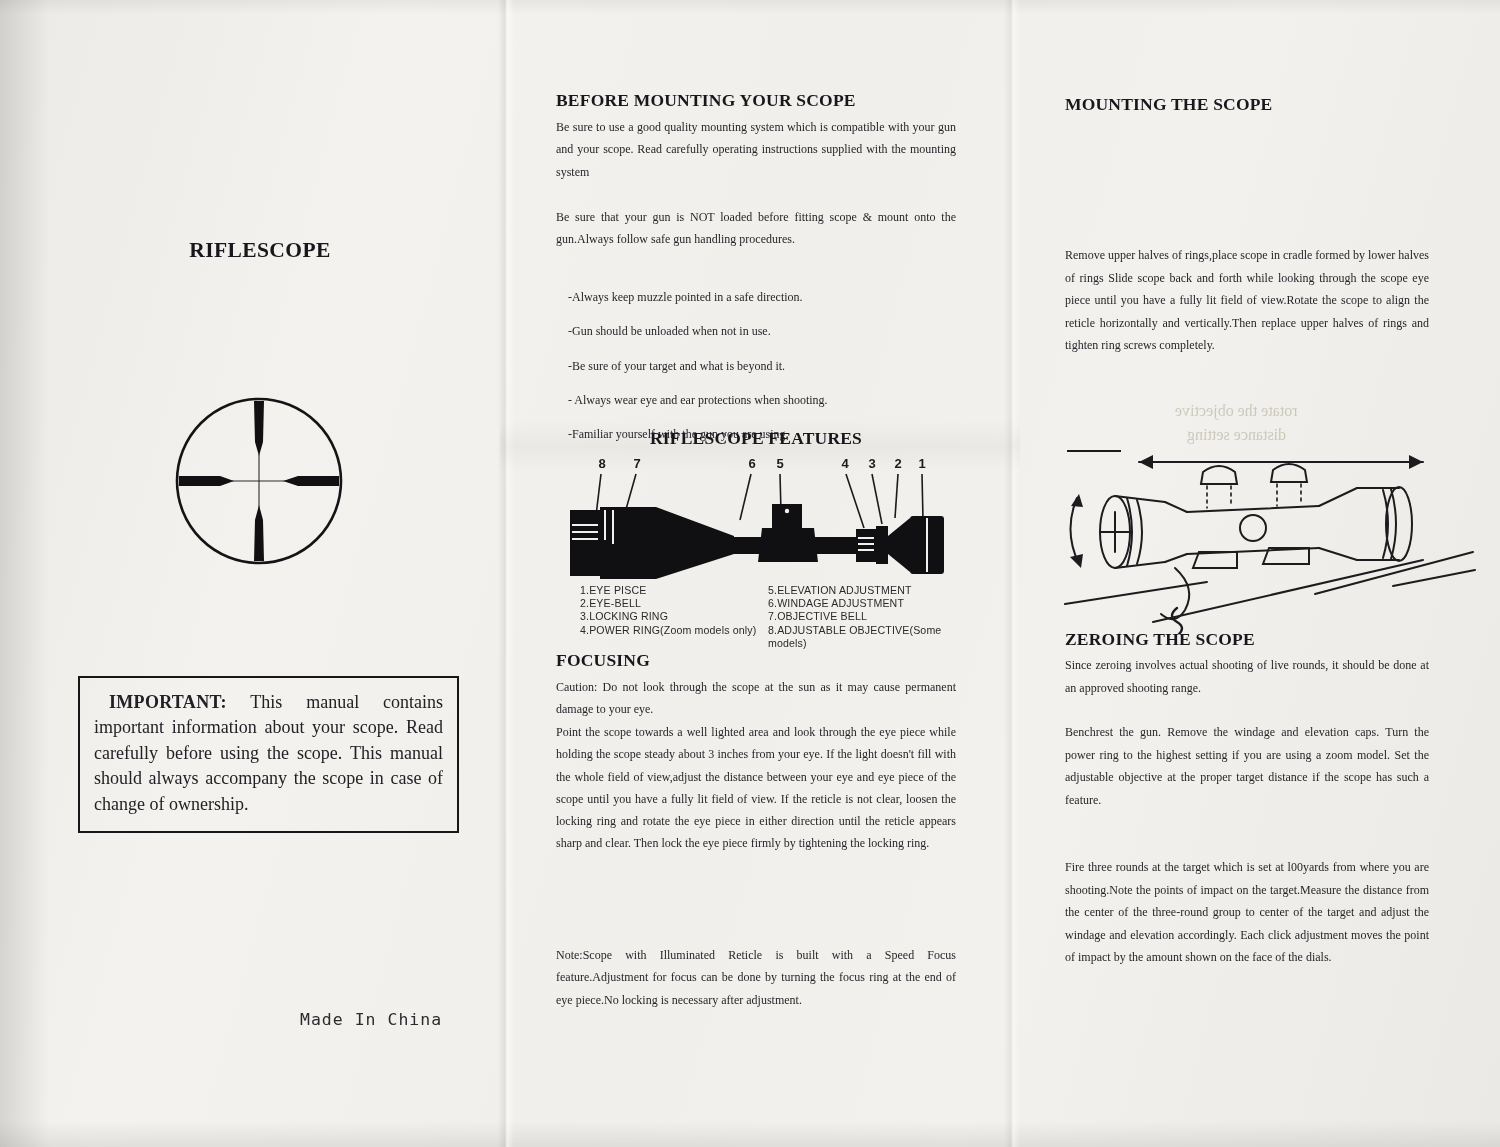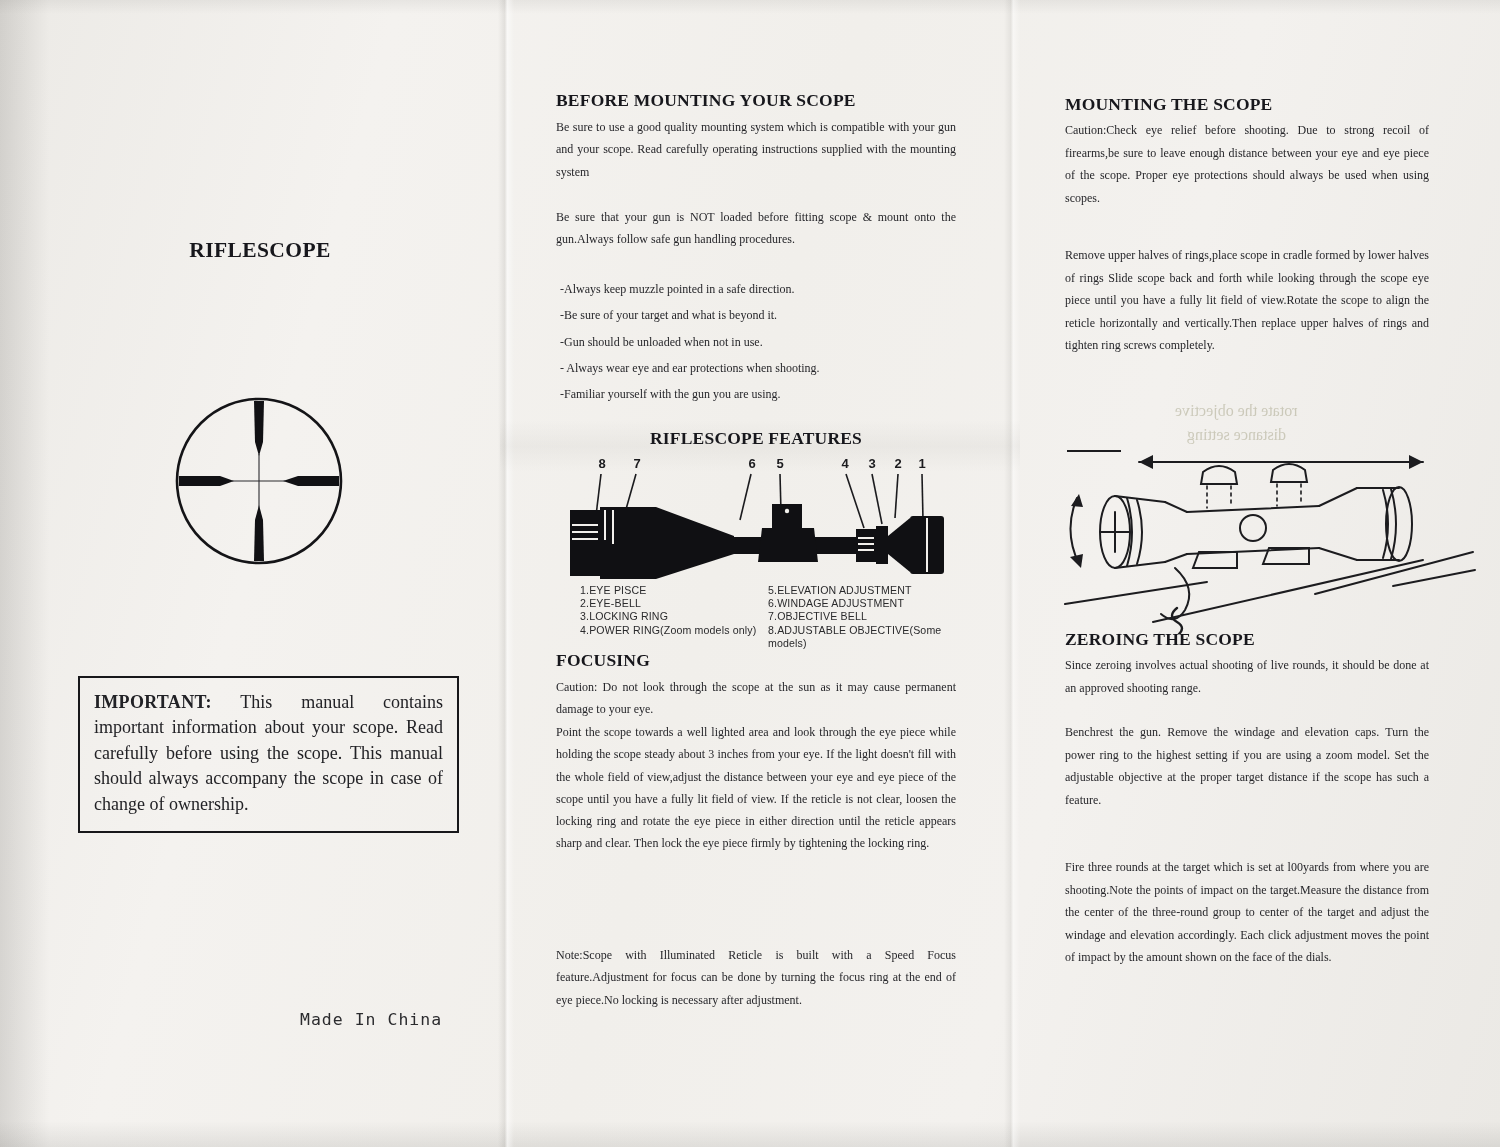--- a/index.html
+++ b/index.html
@@ -26,28 +26,28 @@
   .panel-left{left:60px;width:400px;}
   .panel-middle{left:556px;width:400px;}
   .panel-right{left:1065px;width:364px;}
   .abs{position:absolute;}
 
   .doc-title{left:0;top:233px;width:400px;text-align:center;
              font-size:21.5px;font-weight:bold;line-height:35px;letter-spacing:.4px;color:#17171c;}
   .important-box{left:18px;top:676px;width:381px;box-sizing:border-box;
                  border:2px solid #17171a;padding:12px 14px 14px 14px;
                  font-size:18px;line-height:25.4px;text-align:justify;color:#222226;}
-  .important-box b{letter-spacing:.3px;}
+  .important-box b{letter-spacing:.3px;margin-left:15px;}
   .made-in{left:240px;top:1010px;font-family:"DejaVu Sans Mono","Liberation Mono",monospace;
            font-size:16.5px;color:#2b2b2e;letter-spacing:1px;}
 
   .heading{font-size:17.5px;font-weight:bold;color:#17171c;letter-spacing:.2px;}
   .body-p{font-size:12px;line-height:22.3px;text-align:justify;color:#26262a;margin:0;}
   .panel-right .body-p{line-height:22.5px;}
-  .list-p{margin:4px;}
+  .list-p{margin:12px;}
 
   .center-head{width:100%;text-align:center;}
   .legend{font-family:"Liberation Sans","DejaVu Sans",sans-serif;
           font-size:10.6px;line-height:13.2px;color:#2a2a2c;letter-spacing:.15px;}
 
   .dash-line{background:#1c1c1f;}
   .ghost{font-size:16px;color:rgba(116,112,70,.30);filter:blur(.6px);
          transform:scaleX(-1);white-space:nowrap;}
 
   svg text{font-family:"Liberation Sans","DejaVu Sans",sans-serif;}
@@ -95,22 +95,22 @@
   <section class="panel panel-middle">
 
     <div class="abs heading" style="left:0;top:90px;">BEFORE MOUNTING YOUR SCOPE</div>
 
     <p class="abs body-p" style="left:0;top:116px;width:400px;">Be sure to use a good quality mounting system which is compatible with your gun and your scope. Read carefully operating instructions supplied with the mounting system</p>
 
     <p class="abs body-p" style="left:0;top:206px;width:400px;">Be sure that your gun is NOT loaded before fitting scope &amp; mount onto the gun.Always follow safe gun handling procedures.</p>
 
     <div class="abs" style="left:0;top:274px;width:400px;">
       <p class="body-p list-p">-Always keep muzzle pointed in a safe direction.</p>
+      <p class="body-p list-p">-Gun should be unloaded when not in use.</p>
       <p class="body-p list-p">-Be sure of your target and what is beyond it.</p>
-      <p class="body-p list-p">-Gun should be unloaded when not in use.</p>
       <p class="body-p list-p">- Always wear eye and ear protections when shooting.</p>
       <p class="body-p list-p">-Familiar yourself with the gun you are using.</p>
     </div>
 
     <div class="abs heading center-head" style="left:0;top:428px;">RIFLESCOPE FEATURES</div>
 
     <svg class="abs" style="left:0;top:450px;" width="400" height="132" viewBox="0 0 400 132">
 
       <g font-size="13" font-weight="600" fill="#1b1b1e" text-anchor="middle">
         <text x="46" y="18">8</text>
@@ -179,21 +179,20 @@
 
     <p class="abs body-p" style="left:0;top:721px;width:400px;">Point the scope towards a well lighted area and look through the eye piece while holding the scope steady about 3 inches from your eye. If the light doesn't fill with the whole field of view,adjust the distance between your eye and eye piece of the scope until you have a fully lit field of view. If the reticle is not clear, loosen the locking ring and rotate the eye piece in either direction until the reticle appears sharp and clear. Then lock the eye piece firmly by tightening the locking ring.</p>
 
     <p class="abs body-p" style="left:0;top:944px;width:400px;">Note:Scope with Illuminated Reticle is built with a Speed Focus feature.Adjustment for focus can be done by turning the focus ring at the end of eye piece.No locking is necessary after adjustment.</p>
   </section>
 
   <section class="panel panel-right">
 
     <div class="abs heading" style="left:0;top:94px;">MOUNTING THE SCOPE</div>
 
-    <p class="abs body-p" style="left:0;top:119px;width:364px;">Caution:Check eye relief before shooting. Due to strong recoil of firearms,be sure to leave enough distance between your eye and eye piece of the scope. Proper eye protections should always be used when using scopes.</p>
 
     <p class="abs body-p" style="left:0;top:244px;width:364px;">Remove upper halves of rings,place scope in cradle formed by lower halves of rings Slide scope back and forth while looking through the scope eye piece until you have a fully lit field of view.Rotate the scope to align the reticle horizontally and vertically.Then replace upper halves of rings and tighten ring screws completely.</p>
 
     <div class="abs ghost" style="left:110px;top:402px;">rotate the objective</div>
     <div class="abs ghost" style="left:122px;top:426px;">distance setting</div>
 
     <div class="abs dash-line" style="left:2px;top:450px;width:54px;height:2px;"></div>
 
     <svg class="abs" style="left:-8px;top:436px;" width="424" height="198" viewBox="0 0 424 198">
       <g stroke="#1c1c1f" stroke-width="2" fill="none" stroke-linecap="round">

